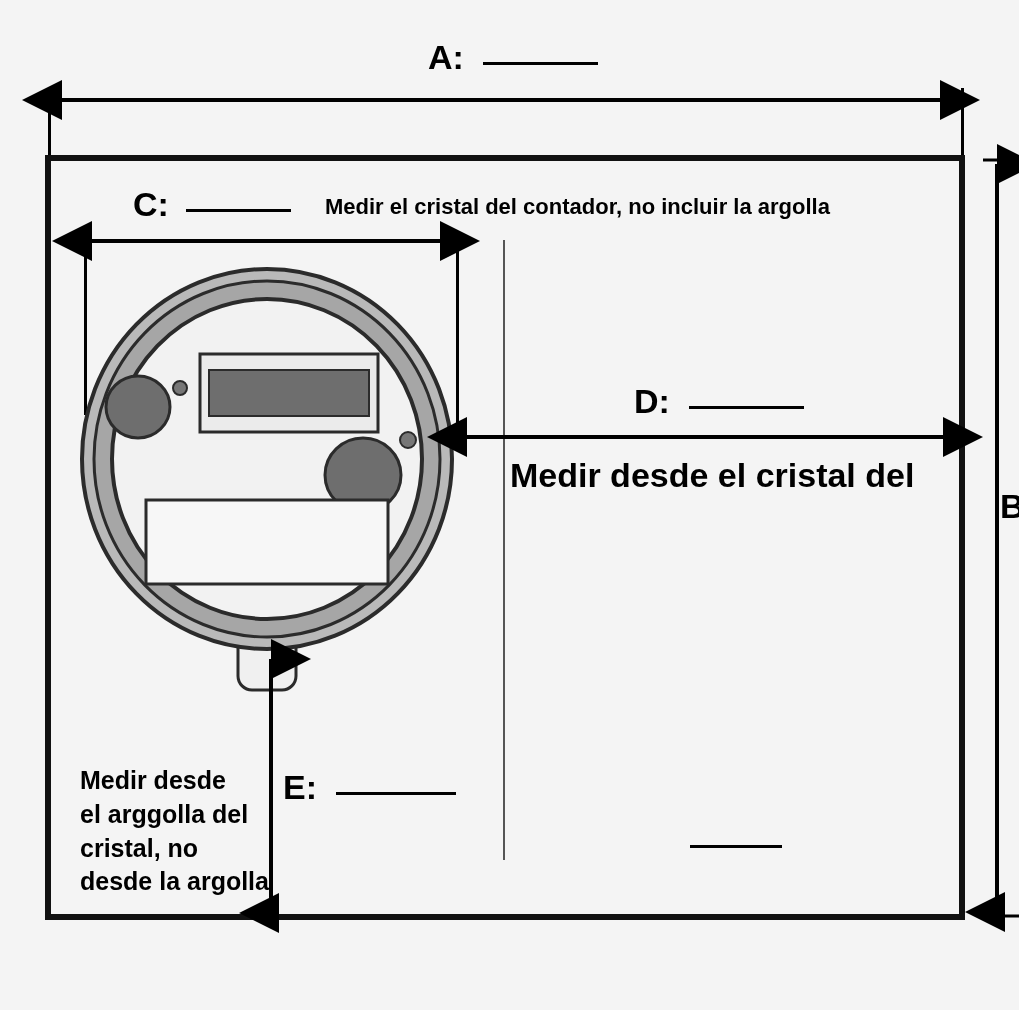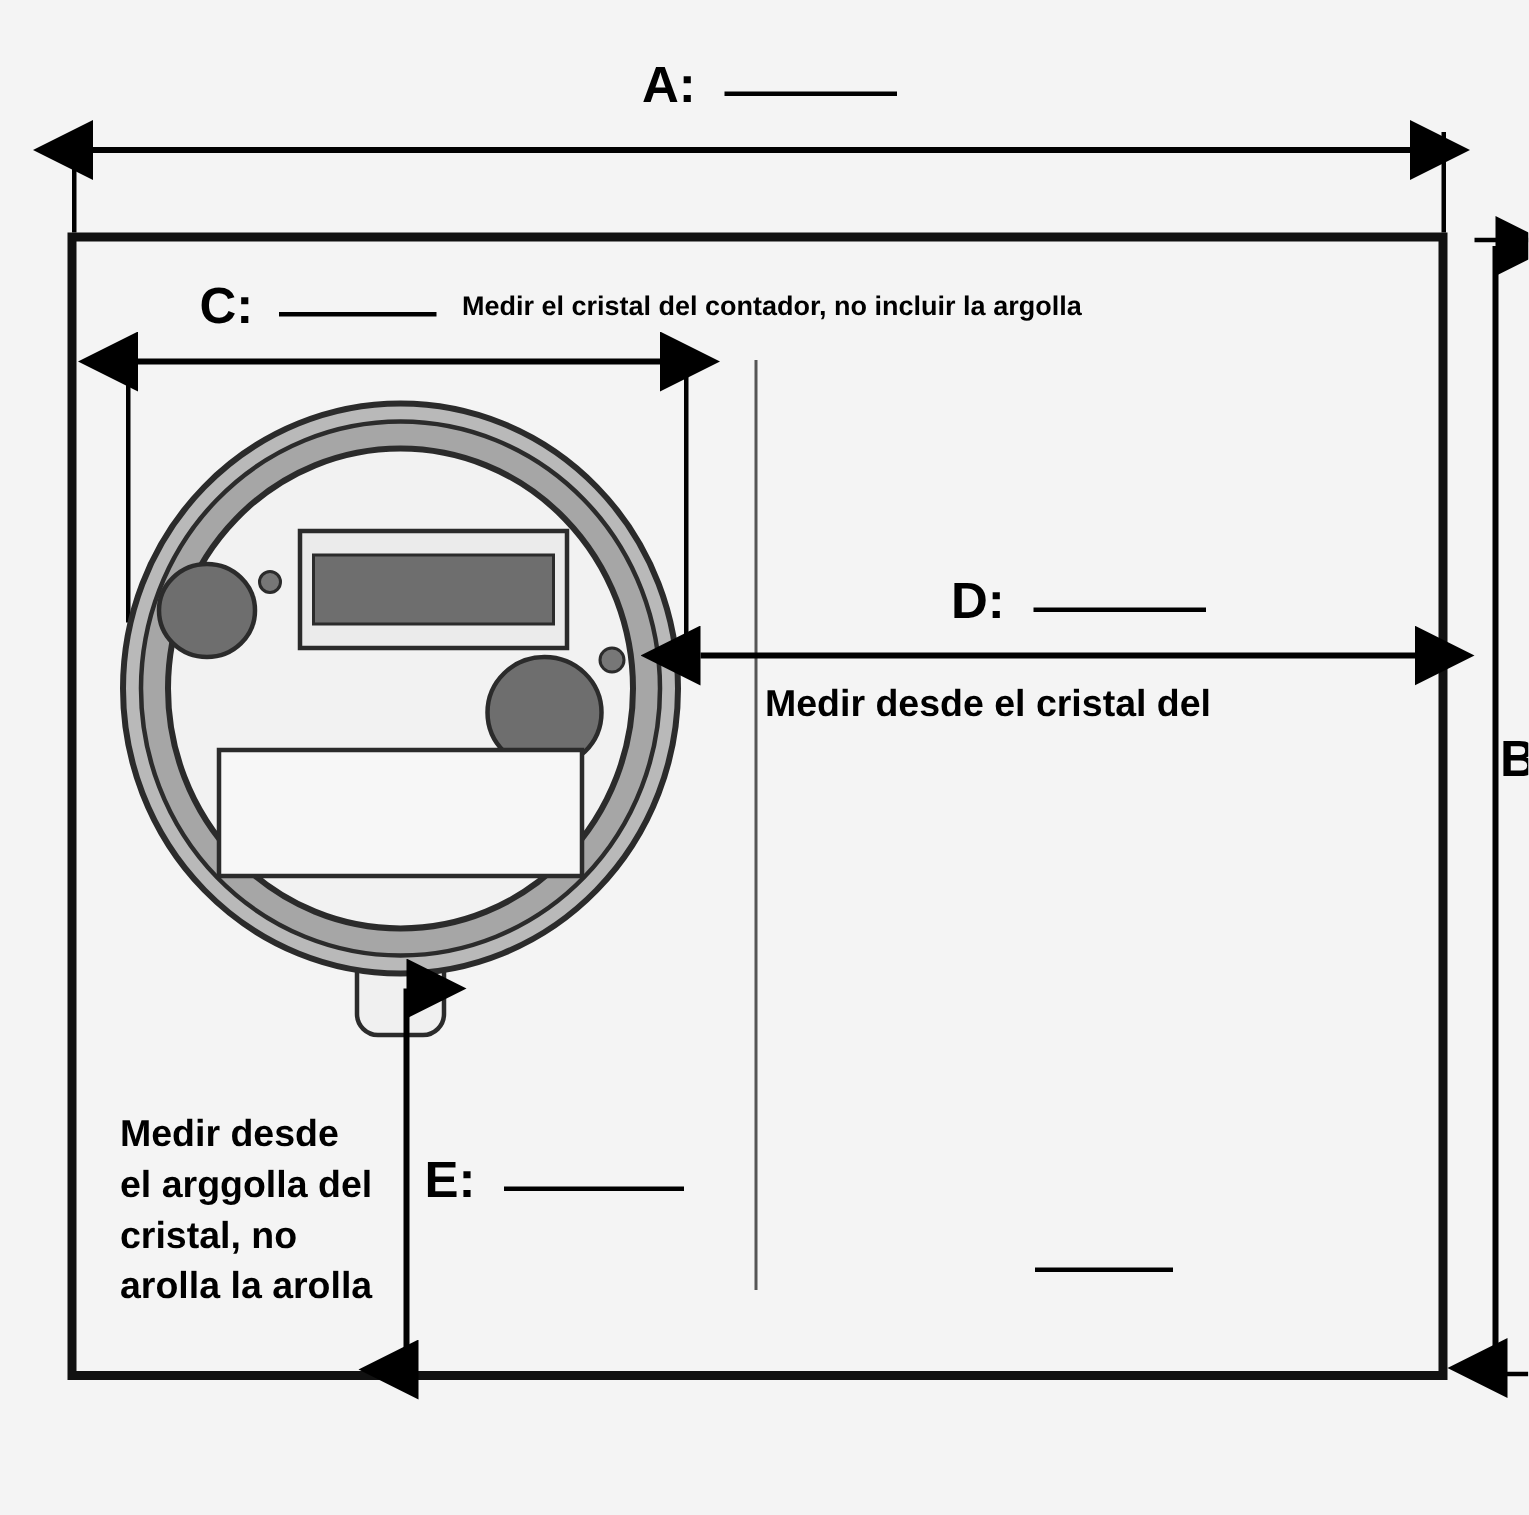--- a/index.html
+++ b/index.html
@@ -117,21 +117,21 @@
     <line x1="8" y1="766" x2="44" y2="766" stroke="#000" stroke-width="3"></line>
   </svg>
   <div class="abs label" style="left:1000px; top:487px; font-size:34px;">
     <span>B:</span>
   </div>
 
   <div class="abs label" style="left:133px; top:185px; font-size:34px;">
     <span>C:</span>
     <span class="blank-rule" style="width:105px; margin-left:8px; vertical-align:4px;"></span>
   </div>
-  <div class="abs note" style="left:308px; top:192px; font-size:18px;">Medir el cristal del contador, no incluir la argolla</div>
+  <div class="abs note" style="left:325px; top:192px; font-size:22px;">Medir el cristal del contador, no incluir la argolla</div>
 
   <svg class="arrow-svg" style="left:80px; top:225px;" width="400" height="30">
     <line x1="12" y1="16" x2="368" y2="16" stroke="#000" stroke-width="4" marker-start="url(#ahL)" marker-end="url(#ahR)"></line>
   </svg>
   <div class="abs mline" style="left:84px; top:240px; width:3px; height:175px;"></div>
   <div class="abs mline" style="left:456px; top:240px; width:3px; height:195px;"></div>
 
   <svg class="abs" id="meter" viewBox="0 0 390 450" width="390" height="450">
 
     <g>
@@ -155,33 +155,33 @@
     <rect x="68" y="238" width="242" height="84" fill="#f7f7f7" stroke="#2b2b2b" stroke-width="3"></rect>
   </svg>
 
   <div class="abs label" style="left:634px; top:382px; font-size:34px;">
     <span>D:</span>
     <span class="blank-rule" style="width:115px; margin-left:10px; vertical-align:4px;"></span>
   </div>
   <svg class="arrow-svg" style="left:455px; top:422px;" width="510" height="30">
     <line x1="12" y1="15" x2="496" y2="15" stroke="#000" stroke-width="4" marker-start="url(#ahL)" marker-end="url(#ahR)"></line>
   </svg>
-  <div class="abs note" style="left:510px; top:453px; font-size:25px;">
+  <div class="abs note" style="left:510px; top:453px; font-size:34px;">
     <div>Medir desde el cristal del</div>
   </div>
 
   <div class="abs label" style="left:283px; top:768px; font-size:34px;">
     <span>E:</span>
     <span class="blank-rule" style="width:120px; margin-left:10px; vertical-align:4px;"></span>
   </div>
   <svg class="arrow-svg" style="left:253px; top:645px;" width="36" height="285">
     <line x1="18" y1="14" x2="18" y2="268" stroke="#000" stroke-width="4" marker-start="url(#avU)" marker-end="url(#avD)"></line>
   </svg>
-  <div class="abs note" style="left:80px; top:740px; font-size:25px;">
+  <div class="abs note" style="left:80px; top:764px; font-size:25px;">
     <div>Medir desde</div>
     <div>el arggolla del</div>
     <div>cristal, no</div>
-    <div>arolla la arolla</div>
+    <div>desde la argolla</div>
   </div>
 
   <div class="abs blank-rule" style="left:690px; top:845px; width:92px;"></div>
 
 </div>
 
 </body></html>

